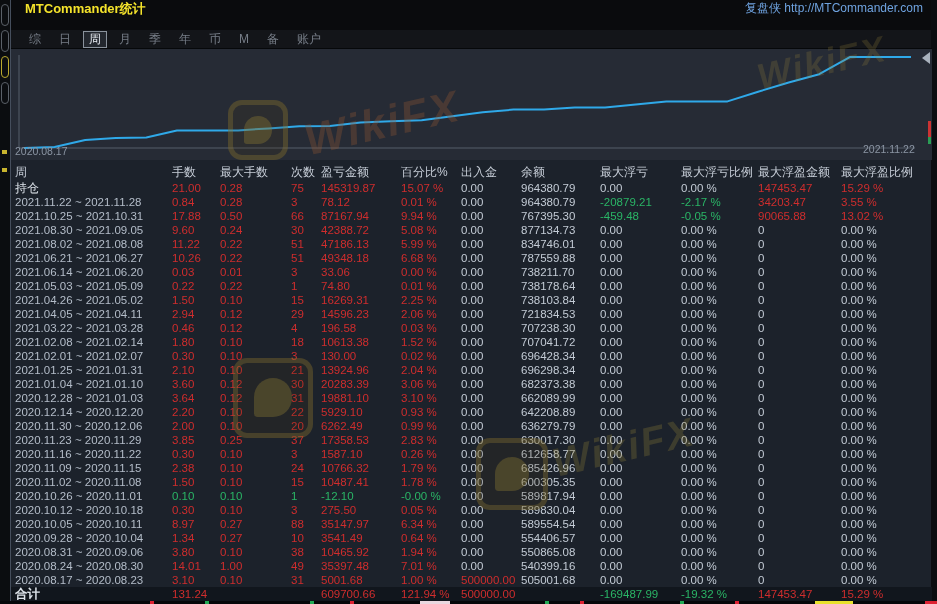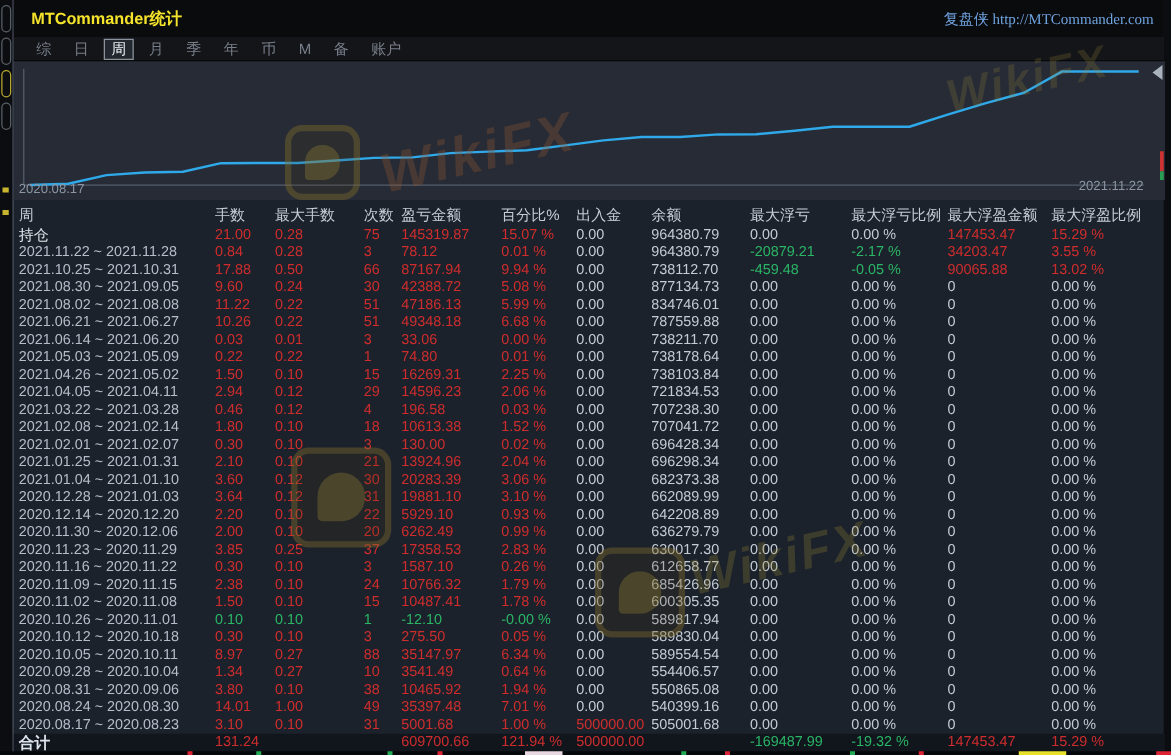--- a/index.html
+++ b/index.html
@@ -15,24 +15,24 @@
   .strip-btn.yellow { border-color:#b9a82e; }
   .strip-dot { position:absolute; left:2px; width:5px; height:4px; background:#c8b42e; }
   
   #window {
     position:absolute; left:10px; top:0; width:921px; height:604px;
     background:#1c222b; border-left:1px solid #454e5c;
   }
   
   #titlebar {
     position:absolute; left:0; top:0; width:100%; height:30px; background:#0a0b0d;
-    display:flex; align-items:center; justify-content:space-between; padding:0 8px 0 14px;
+    display:flex; justify-content:space-between; padding:0 8px 0 14px;
   }
   #title { color:#f5e42b; font-size:13px; font-weight:bold; }
-  #brand { color:#6fa3e0; font-size:12px;font-family:Liberation Serif, serif; }
+  #brand { color:#6fa3e0; font-size:12px; }
   
   #menubar {
     position:absolute; left:0; top:30px; width:100%; height:18px; background:#131519;
     display:flex; align-items:center; gap:6px; padding-left:12px;
   }
   .menu-item {
     color:#777e88; font-size:12px; padding:0 6px; line-height:15px; cursor:default;
   }
   .menu-item.active {
     color:#e9edf3; background:#23272e; border:1px solid #8a929c; padding:0 5px;
@@ -180,21 +180,21 @@
             <span class="cell red">3.55 %</span>
           </div>
           <div class="t-row">
             <span class="cell period">2021.10.25 ~ 2021.10.31</span>
             <span class="cell red">17.88</span>
             <span class="cell red">0.50</span>
             <span class="cell red">66</span>
             <span class="cell red">87167.94</span>
             <span class="cell red">9.94 %</span>
             <span class="cell neutral">0.00</span>
-            <span class="cell neutral">738112.70</span>
+            <span class="cell neutral">767395.30</span>
             <span class="cell green">-459.48</span>
             <span class="cell green">-0.05 %</span>
             <span class="cell red">90065.88</span>
             <span class="cell red">13.02 %</span>
           </div>
           <div class="t-row">
             <span class="cell period">2021.08.30 ~ 2021.09.05</span>
             <span class="cell red">9.60</span>
             <span class="cell red">0.24</span>
             <span class="cell red">30</span>

